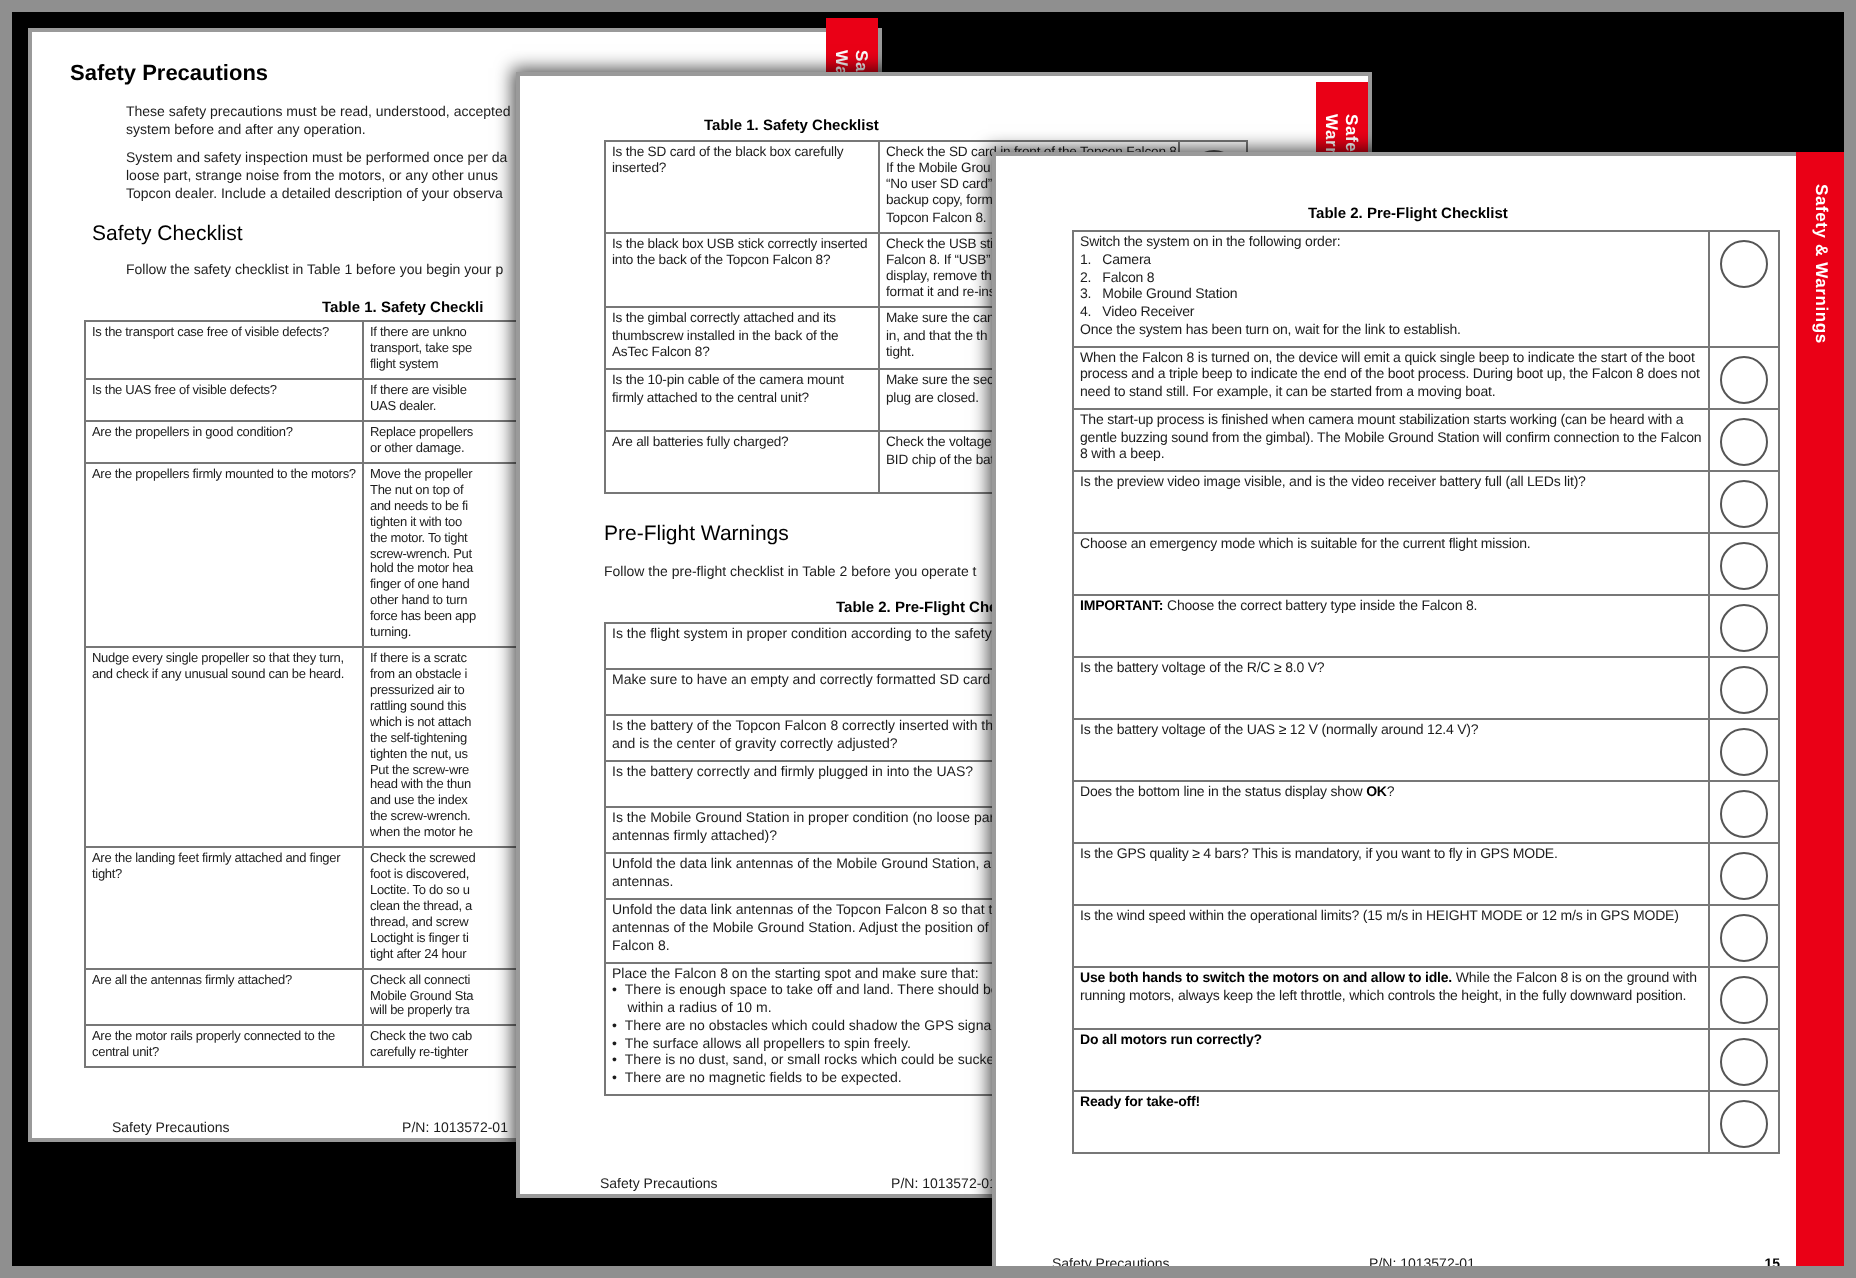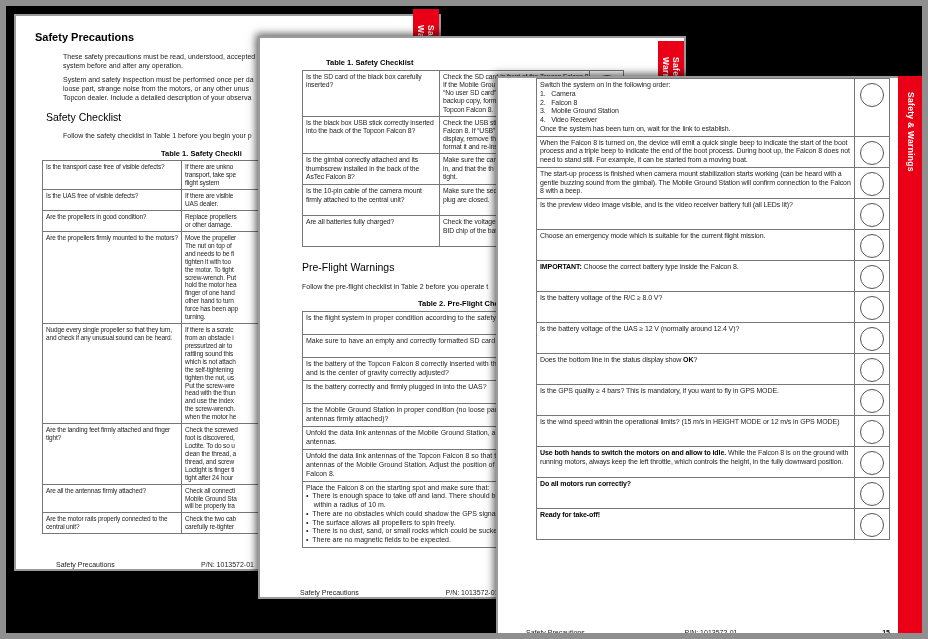--- a/index.html
+++ b/index.html
@@ -22,21 +22,21 @@
 
   h1{font-size:11px;font-weight:bold;margin:0;color:#000;}
   h2{font-size:10.5px;font-weight:normal;margin:0;color:#000;}
   .page-back h1{margin:15px 0 0 19px;}
   .para{font-size:7px;line-height:1.3;margin:9px 0 0 47px;white-space:pre-line;}
   .para2{margin-top:5px;}
   .page-back h2{margin:9px 0 0 30px;}
   .follow{font-size:7px;margin:9px 0 0 47px;}
   .tcap{font-size:7.5px;font-weight:bold;color:#000;}
   .cap-back{margin:10px 0 2px 145px;}
-  .cap-mid1{margin:0 0 3px 66px;padding-top:20px;}
+  .cap-mid1{margin:0 0 3px 92px;padding-top:20px;}
   .cap-mid2{margin:9px 0 3px 158px;}
   .cap-front{margin:0 0 4px 156px;padding-top:24px;}
 
   
   .tbl{border:1px solid #777;}
   .trow{display:flex;align-items:stretch;}
   .trow + .trow{border-top:1px solid #777;}
   .cell{padding:2px 3px;box-sizing:border-box;}
   .cell + .cell{border-left:1px solid #777;}
 
@@ -280,20 +280,21 @@
     <div class="footer">
       <span class="f-left">Safety Precautions</span>
       <span class="f-center">P/N: 1013572-01</span>
     </div>
     <div class="tab">
       <span class="tabtxt">Safety &amp; Warnings</span>
     </div>
   </div>
 
   <div class="page page-front">
+    <div class="tcap cap-front">Table 2. Pre-Flight Checklist</div>
     <div class="tbl tbl-front">
 
         <div class="trow">
           <div class="cell fq"><span>Switch the system on in the following order:
 1.&nbsp;&nbsp;&nbsp;Camera
 2.&nbsp;&nbsp;&nbsp;Falcon 8
 3.&nbsp;&nbsp;&nbsp;Mobile Ground Station
 4.&nbsp;&nbsp;&nbsp;Video Receiver
 Once the system has been turn on, wait for the link to establish.</span><b></b><span></span></div>
           <div class="cell cbc">

